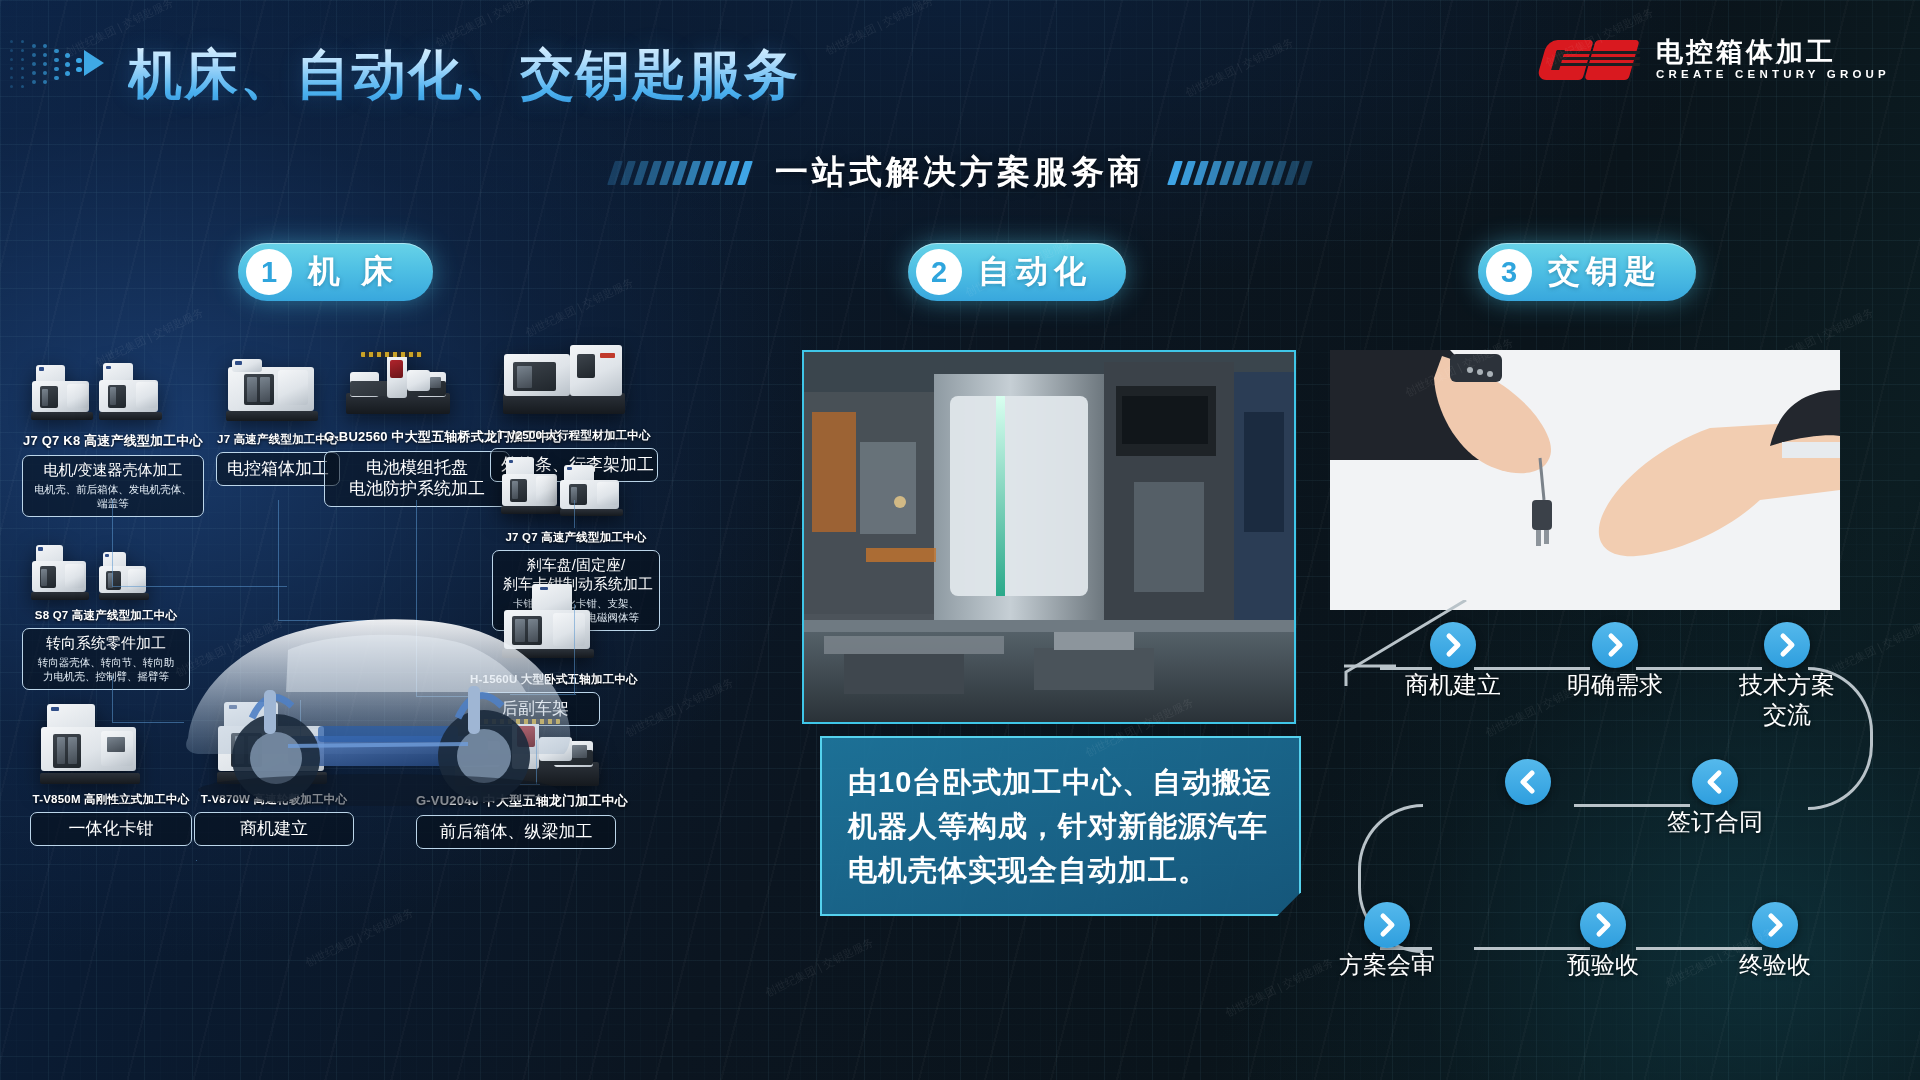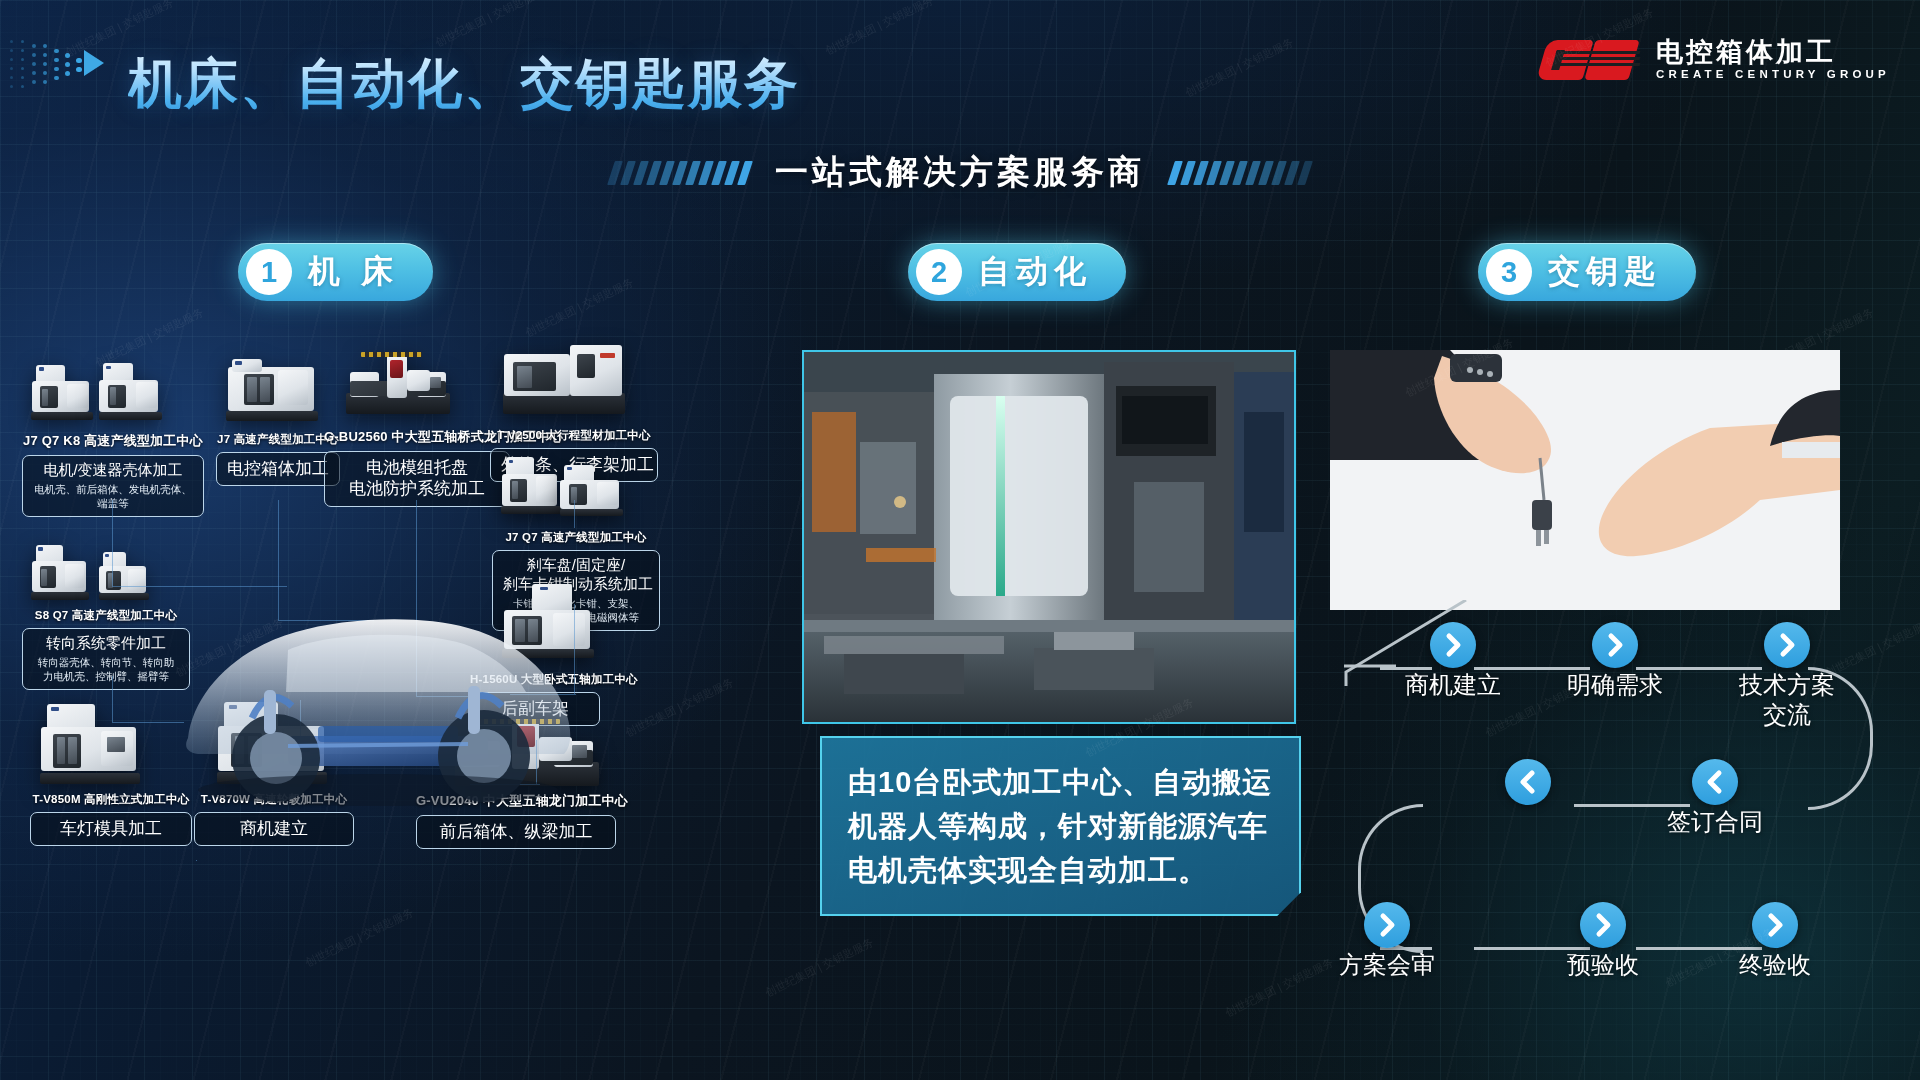--- a/index.html
+++ b/index.html
@@ -17,21 +17,21 @@
   .grid{position:absolute;inset:0;pointer-events:none;
     background-image:linear-gradient(rgba(120,180,200,.055) 1px, transparent 1px),
                      linear-gradient(90deg, rgba(120,180,200,.055) 1px, transparent 1px);
     background-size:48px 48px;}
   .grid.fine{background-size:16px 16px;opacity:.45;}
 
   
   .header{position:absolute;left:0;top:0;width:1920px;height:118px;}
   .chevdots{position:absolute;left:10px;top:36px;width:92px;height:52px;}
   .chevdots i{position:absolute;width:5px;height:5px;border-radius:50%;background:#3aa8e8;display:block;}
-  .mtitle{position:absolute;left:128px;top:48px;font-size:54px;font-weight:bold;letter-spacing:2px;
+  .mtitle{position:absolute;left:128px;top:39px;font-size:54px;font-weight:bold;letter-spacing:2px;
     background:linear-gradient(180deg,#eaf7ff 0%,#bfe6ff 32%,#4fb4f0 72%,#2d8fd8 100%);
     -webkit-background-clip:text;background-clip:text;color:transparent;
     text-shadow:0 0 22px rgba(60,150,230,.25);white-space:nowrap;}
   .logo{position:absolute;right:30px;top:38px;display:flex;align-items:center;gap:14px;}
   .cc{width:104px;height:44px;position:relative;}
   .cc .b{position:absolute;background:#d9191f;}
   .logo-txt{display:flex;flex-direction:column;gap:3px;}
   .logo-cn{font-size:27px;font-weight:bold;color:#fff;letter-spacing:3px;line-height:1;}
   .logo-en{font-size:11.5px;color:#fff;letter-spacing:4.2px;font-weight:bold;line-height:1;}
 
@@ -360,21 +360,21 @@
           <div class="win" style="left: 32.4px; top: 35.28px; width: 8.64px; height: 26.88px;"></div>
           <div class="body" style="left: 64.8px; top: 28.56px; width: 32.4px; height: 35.28px;"></div>
           <div class="win" style="left: 71.28px; top: 35.28px; width: 17.28px; height: 15.12px;"></div>
           <div class="base" style="left: 4.32px; top: 70.56px; width: 99.36px; height: 11.76px;"></div>
           <div class="acc" style="left: 15.12px; top: 5.04px; width: 7.56px; height: 4.2px;"></div>
         </div>
       </div>
       <div class="mlabel" style="left: 30px; top: 792px; width: 162px;">
         <div class="mname" style="font-size: 11.5px;">T-V850M 高刚性立式加工中心</div>
         <div class="mbox">
-          <div class="l1">车灯模具加工</div>
+          <div class="l1">一体化卡钳</div>
         </div>
       </div>
       <div class="machine" style="left: 212px; top: 700px;">
         <div class="mc" style="width: 120px; height: 86px;">
           <div class="body" style="left: 12px; top: 1.72px; width: 54px; height: 53.32px;"></div>
           <div class="body" style="left: 6px; top: 25.8px; width: 105.6px; height: 44.72px;"></div>
           <div class="dark" style="left: 19.2px; top: 32.68px; width: 31.2px; height: 34.4px;"></div>
           <div class="win" style="left: 22.8px; top: 36.12px; width: 9.6px; height: 27.52px;"></div>
           <div class="win" style="left: 36px; top: 36.12px; width: 9.6px; height: 27.52px;"></div>
           <div class="body" style="left: 72px; top: 29.24px; width: 36px; height: 36.12px;"></div>

